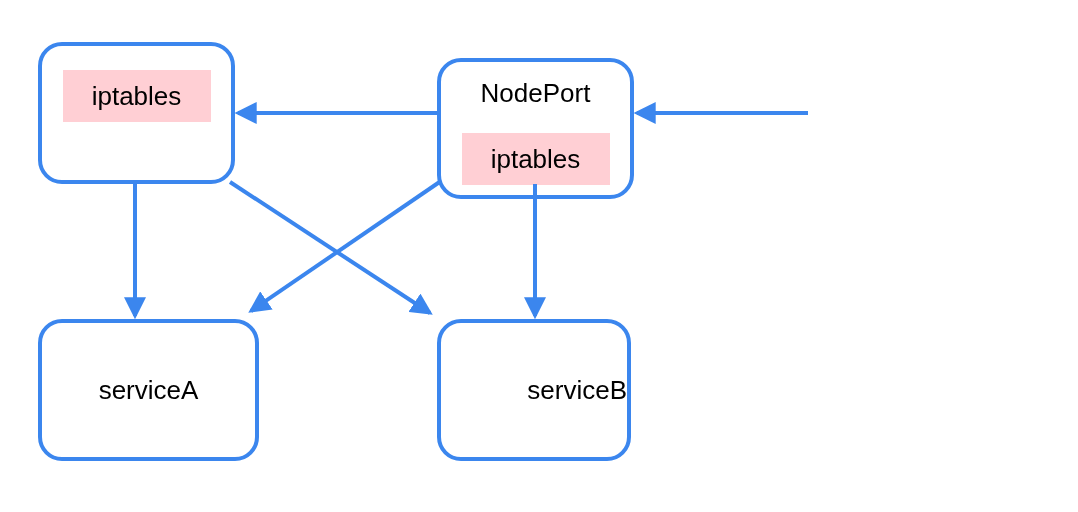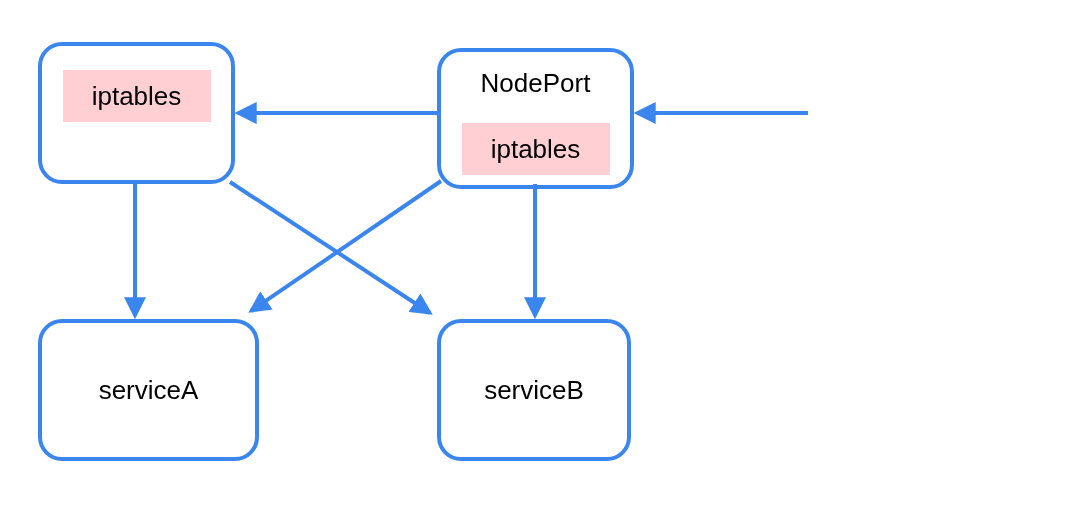--- a/index.html
+++ b/index.html
@@ -52,24 +52,24 @@
     height: 52px;
     background: var(--badge-bg);
     display: flex;
     align-items: center;
     justify-content: center;
     font-size: 26px;
     color: var(--text);
   }
   .centered { justify-content: center; }
   #node-ingress      { left: 38px;  top: 42px;  width: 197px; height: 142px; }
-  #node-nodeport     { left: 437px; top: 48px;  width: 197px; height: 141px; }
+  #node-nodeport     { left: 437px; top: 58px;  width: 197px; height: 141px; }
   #node-loadbalancer { left: 808px; top: 42px;  width: 238px; height: 142px; }
   #node-servicea     { left: 38px;  top: 319px; width: 221px; height: 142px; }
-  #node-serviceb     { left: 437px; top: 319px; width: 194px; height: 142px; }
+  #node-serviceb     { left: 437px; top: 319px; width: 194px; height: 142px; align-items: flex-end; }
 </style>
 </head>
 <body>
 
 <div class="canvas">
 
   <svg class="edges-layer" width="1078" height="512" viewBox="0 0 1078 512" xmlns="http://www.w3.org/2000/svg">
     <defs>
       <marker id="arrowhead" viewBox="0 0 10 10" refX="8.5" refY="5" markerWidth="5.5" markerHeight="5.5" orient="auto-start-reverse">
         <path d="M 0 0 L 10 5 L 0 10 z" fill="#3b86ee"></path>

